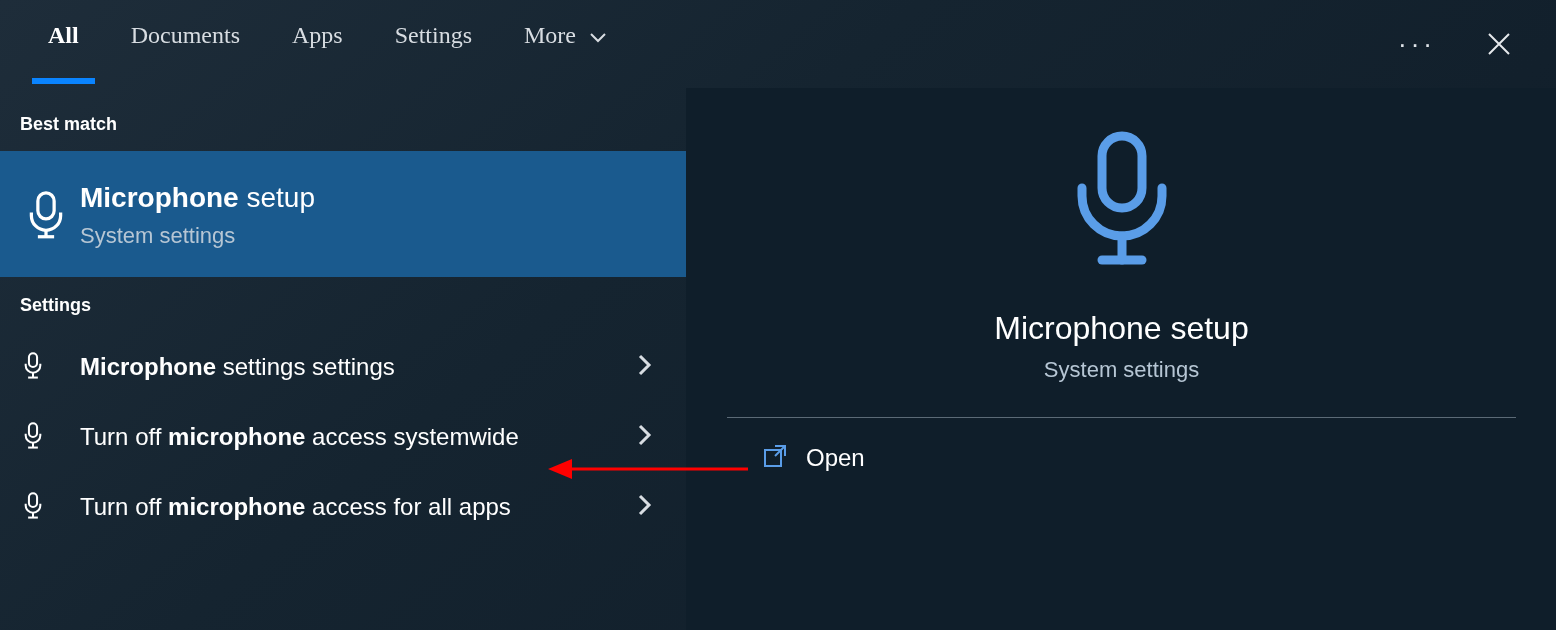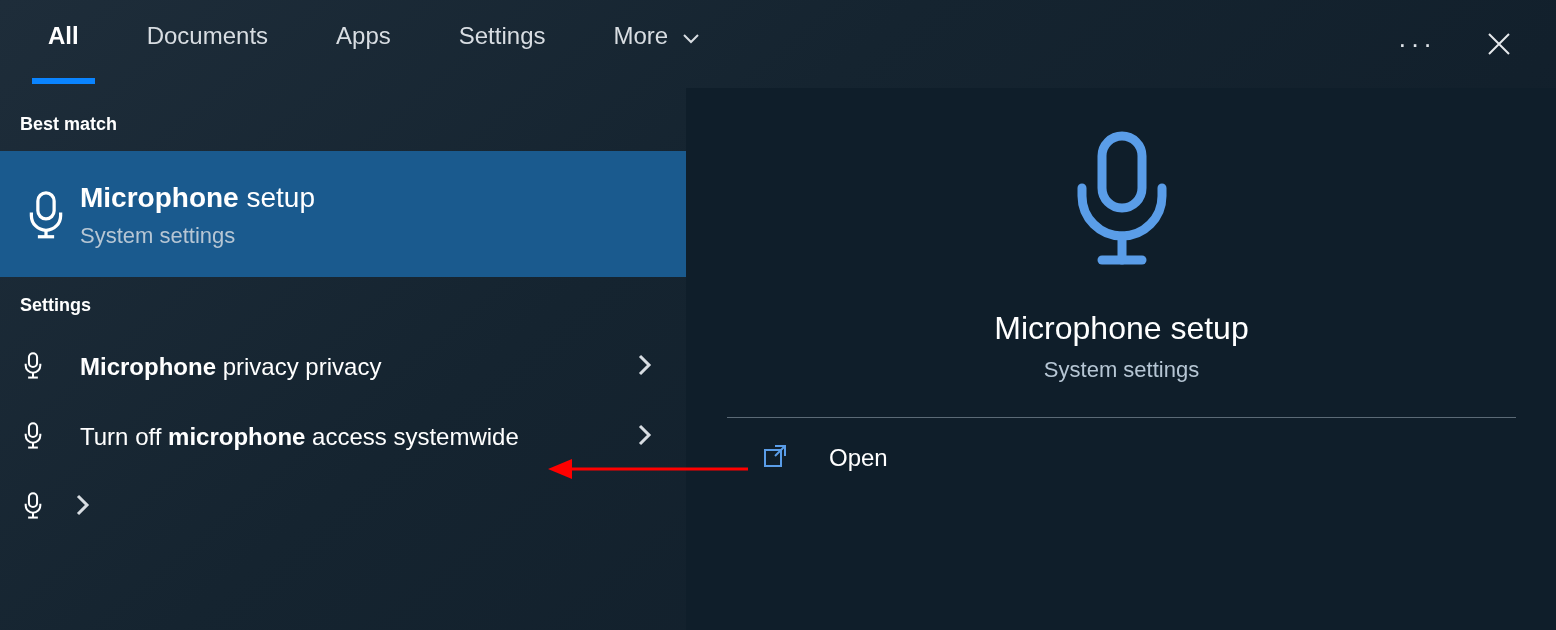--- a/index.html
+++ b/index.html
@@ -15,22 +15,23 @@
 
   
   .topbar {
     display: flex;
     align-items: center;
     height: 88px;
     padding: 0 24px;
   }
   .tabs {
     display: flex;
-    gap: 60px;
+    gap: 44px;
     padding-left: 20px;
+    font-family: Liberation Serif, serif;
   }
   .tab {
     font-size: 24px;
     color: #d8dde2;
     padding: 18px 4px 0 4px;
     height: 80px;
     position: relative;
     cursor: pointer;
   }
   .tab.active {
@@ -150,21 +151,21 @@
   .divider {
     width: 100%;
     height: 1px;
     background: #5b6a76;
     margin-top: 34px;
   }
   .action-row {
     width: 100%;
     display: flex;
     align-items: center;
-    gap: 40px;
+    gap: 17px;
     padding: 26px 20px 26px 36px;
     cursor: pointer;
   }
   .action-row .label {
     font-size: 24px;
     color: #ffffff;
   }
 
   
   .arrow-annotation {
@@ -235,21 +236,21 @@
       <div class="icon-slot mic-sm">
         <svg viewBox="0 0 64 80" fill="none" stroke="#ffffff" stroke-width="5">
           <rect x="22" y="6" width="20" height="34" rx="10"></rect>
           <path d="M14 32 v4 a18 18 0 0 0 36 0 v-4"></path>
           <line x1="32" y1="54" x2="32" y2="66"></line>
           <line x1="20" y1="66" x2="44" y2="66"></line>
         </svg>
       </div>
       <div class="text">
         <div class="title">
-          <span class="bold">Microphone</span><span> privacy privacy</span>
+          <span class="bold">Microphone</span><span> settings settings</span>
         </div>
       </div>
       <div class="chevron">
         <svg width="14" height="22" viewBox="0 0 14 22">
             <path d="M2 2 L11 11 L2 20" stroke="#d8dde2" stroke-width="3" fill="none"></path>
           </svg>
       </div>
     </div>
 
     <div class="result">
@@ -274,20 +275,25 @@
     </div>
 
     <div class="result">
       <div class="icon-slot mic-sm">
         <svg viewBox="0 0 64 80" fill="none" stroke="#ffffff" stroke-width="5">
           <rect x="22" y="6" width="20" height="34" rx="10"></rect>
           <path d="M14 32 v4 a18 18 0 0 0 36 0 v-4"></path>
           <line x1="32" y1="54" x2="32" y2="66"></line>
           <line x1="20" y1="66" x2="44" y2="66"></line>
         </svg>
+      </div>
+      <div class="text">
+        <div class="title">
+          <span>Turn off </span><span class="bold">microphone</span><span> access for all apps</span>
+        </div>
       </div>
       <div class="chevron">
         <svg width="14" height="22" viewBox="0 0 14 22">
             <path d="M2 2 L11 11 L2 20" stroke="#d8dde2" stroke-width="3" fill="none"></path>
           </svg>
       </div>
     </div>
 
     <svg class="arrow-annotation" width="200" height="30" viewBox="0 0 200 30">
       <line x1="200" y1="15" x2="18" y2="15" stroke="#ff0000" stroke-width="3"></line>

